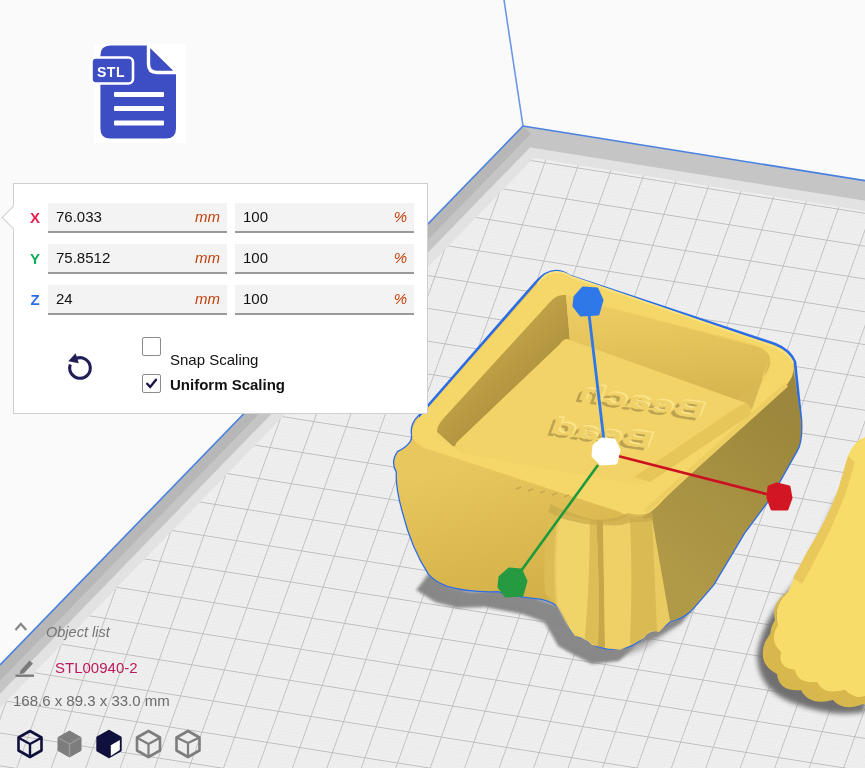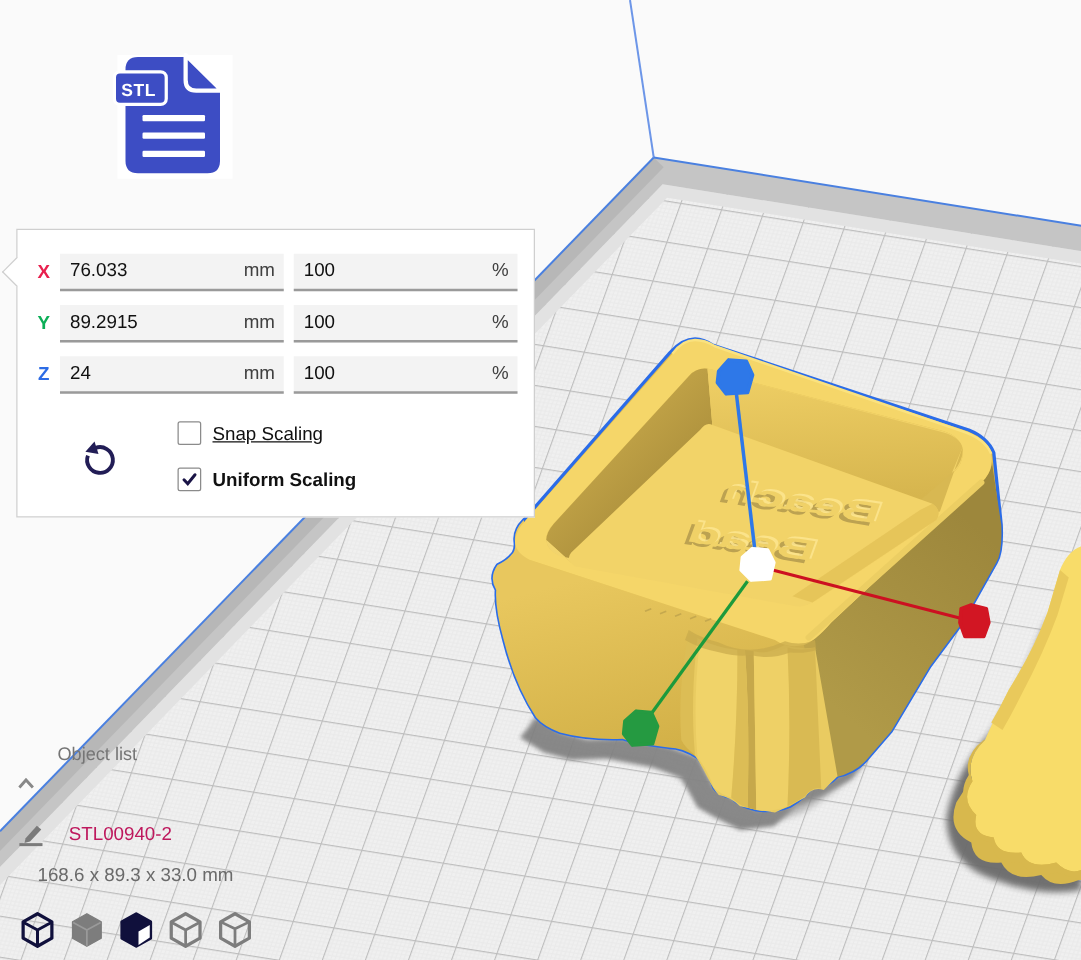--- a/index.html
+++ b/index.html
@@ -6,21 +6,21 @@
 #stage{position:absolute;inset:0;width:865px;height:768px;}
 .panel{position:absolute;left:13px;top:183px;width:415px;height:231px;background:#fff;
 border:1px solid #cfcfcf;box-sizing:border-box;}
 .notch{position:absolute;left:-9px;top:25px;width:16px;height:16px;background:#fff;
 border-left:1px solid #cfcfcf;border-bottom:1px solid #cfcfcf;transform:rotate(45deg);}
 .row{position:absolute;left:0;height:30px;}
 .axl{position:absolute;width:16px;left:13px;text-align:center;font-size:15px;font-weight:bold;line-height:30px;}
 .fld{position:absolute;height:28px;background:#f3f3f3;border-bottom:2px solid #9a9a9a;
 font-size:15px;color:#111;}
 .fld .val{position:absolute;left:8px;top:0;line-height:28px;}
-.fld .unit{position:absolute;right:7px;top:0;line-height:28px;color:#404040;}
+.fld .unit{position:absolute;right:7px;top:0;line-height:28px;color:#c2410c;font-style:italic;}
 .cb{position:absolute;width:17px;height:17px;background:#fff;border:1px solid #8b8b8b;border-radius:2px;}
 .cblbl{position:absolute;left:156px;font-size:15px;color:#111;}
 .gtxt{position:absolute;color:#757575;font-size:14.5px;}
 </style></head>
 <body>
 <svg id="stage" width="865" height="768">
 <defs>
 <pattern id="grid" width="33.0" height="33.0" patternUnits="userSpaceOnUse" patternTransform="matrix(0.9877,0.1561,-0.3387,0.9409,523,126)">
 <rect width="33.0" height="33.0" fill="#f0f0f0"></rect>
 <line x1="3.30" y1="0" x2="3.30" y2="33.0" stroke="#eaeaea" stroke-width="0.9"></line>
@@ -164,21 +164,21 @@
         <span class="unit">mm</span>
       </div>
  <div class="fld" style="left:221px;width:179px;">
         <span class="val">100</span>
         <span class="unit">%</span>
       </div>
 </div>
 <div class="row" style="top:60px;">
  <div class="axl" style="color:#0caf57;">Y</div>
  <div class="fld" style="left:34px;width:179px;">
-        <span class="val">89.2915</span>
+        <span class="val">75.8512</span>
         <span class="unit">mm</span>
       </div>
  <div class="fld" style="left:221px;width:179px;">
         <span class="val">100</span>
         <span class="unit">%</span>
       </div>
 </div>
 <div class="row" style="top:101px;">
  <div class="axl" style="color:#2d6ce5;">Z</div>
  <div class="fld" style="left:34px;width:179px;">
@@ -188,21 +188,21 @@
  <div class="fld" style="left:221px;width:179px;">
         <span class="val">100</span>
         <span class="unit">%</span>
       </div>
 </div>
 <svg style="position:absolute;left:50px;top:168px;" width="32" height="32" viewBox="0 0 32 32">
  <path d="M 12.48,6.32 A 10.3,10.3 0 1 1 6.32,12.48" fill="none" stroke="#221d56" stroke-width="3.1"></path>
  <polygon points="4.3,9.3 11.6,1.2 14.8,11.2" fill="#221d56"></polygon>
 </svg>
 <div class="cb" style="left:128px;top:153px;"></div>
-<div class="cblbl" style="top:155px;text-decoration:underline;">Snap Scaling</div>
+<div class="cblbl" style="top:167px;">Snap Scaling</div>
 <div class="cb" style="left:128px;top:190px;"></div>
 <svg style="position:absolute;left:128px;top:190px;" width="19" height="19" viewBox="0 0 19 19">
  <path d="M5.2,9.8 L8.2,13 L14,5.8" fill="none" stroke="#1a1446" stroke-width="2.4" stroke-linecap="round"></path>
 </svg>
 <div class="cblbl" style="top:192px;font-weight:bold;">Uniform Scaling</div>
 </div>
 
 <div style="position:absolute;left:94px;top:44px;width:92px;height:99px;background:#fff;"></div>
 <svg style="position:absolute;left:88px;top:40px;" width="100" height="105" viewBox="0 0 100 105">
 <path d="M22.4,5.5 q-10,0 -10,10 V88.5 q0,10 10,10 H78 q10,0 10,-10 V33 L60,5.5 Z" fill="#3d4dc4"></path>
@@ -210,27 +210,27 @@
 <rect x="3.5" y="17.5" width="41.5" height="26" rx="4.5" fill="#3d4dc4" stroke="#fff" stroke-width="2.6"></rect>
 <text x="9" y="37" font-size="14" font-weight="bold" fill="#fff" font-family="Liberation Sans, sans-serif" letter-spacing="0.5">STL</text>
 <rect x="26" y="52" width="50" height="5" rx="1" fill="#fff"></rect>
 <rect x="26" y="66" width="50" height="5" rx="1" fill="#fff"></rect>
 <rect x="26" y="80.5" width="50" height="5" rx="1" fill="#fff"></rect>
 </svg>
 
 <svg style="position:absolute;left:14px;top:622px;" width="14" height="10" viewBox="0 0 14 10">
 <path d="M1.5,8 L6.8,2 L12.3,8" fill="none" stroke="#888" stroke-width="2.3"></path>
 </svg>
-<div class="gtxt" style="left:46px;top:596px;">Object list</div>
+<div class="gtxt" style="left:46px;top:624px;font-style:italic;">Object list</div>
 <svg style="position:absolute;left:14px;top:654px;" width="24" height="24" viewBox="0 0 24 24">
 <path d="M6.5,16.5 L15.5,6.5 L19,9.5 L10,19.2 L5.5,20.3 Z" fill="#7a7a7a"></path>
 <rect x="1.5" y="20.5" width="18.5" height="2.4" fill="#7a7a7a"></rect>
 </svg>
 <div class="gtxt" style="left:55px;top:659px;font-size:15px;color:#be185d;">STL00940-2</div>
-<div class="gtxt" style="left:30px;top:692px;font-size:15px;color:#6a6a6a;">168.6 x 89.3 x 33.0 mm</div>
+<div class="gtxt" style="left:13px;top:692px;font-size:15px;color:#6a6a6a;">168.6 x 89.3 x 33.0 mm</div>
 <svg style="position:absolute;left:14px;top:728px;" width="210" height="34" viewBox="0 0 210 34">
 <g stroke-linejoin="round">
  <g transform="translate(16,16)">
   <polygon points="0,-13 11.5,-6.5 11.5,6.5 0,13 -11.5,6.5 -11.5,-6.5" fill="none" stroke="#10103c" stroke-width="2.6"></polygon>
   <path d="M-11,-6 L0,0 L11,-6 M0,0 L0,12.5" fill="none" stroke="#10103c" stroke-width="2.4"></path>
  </g>
  <g transform="translate(55.5,16)">
   <polygon points="0,-13 11.5,-6.5 11.5,6.5 0,13 -11.5,6.5 -11.5,-6.5" fill="#7d7d7d" stroke="#7d7d7d" stroke-width="1"></polygon>
   <path d="M-11,-6 L0,0 L11,-6 M0,0 L0,12.5" fill="none" stroke="#9a9a9a" stroke-width="1.4"></path>
  </g>

